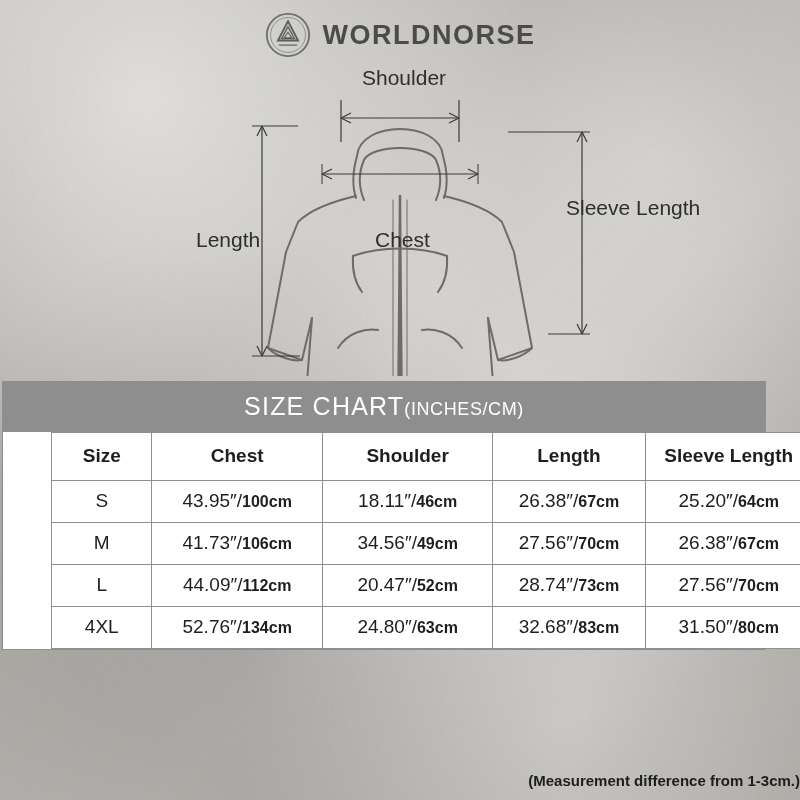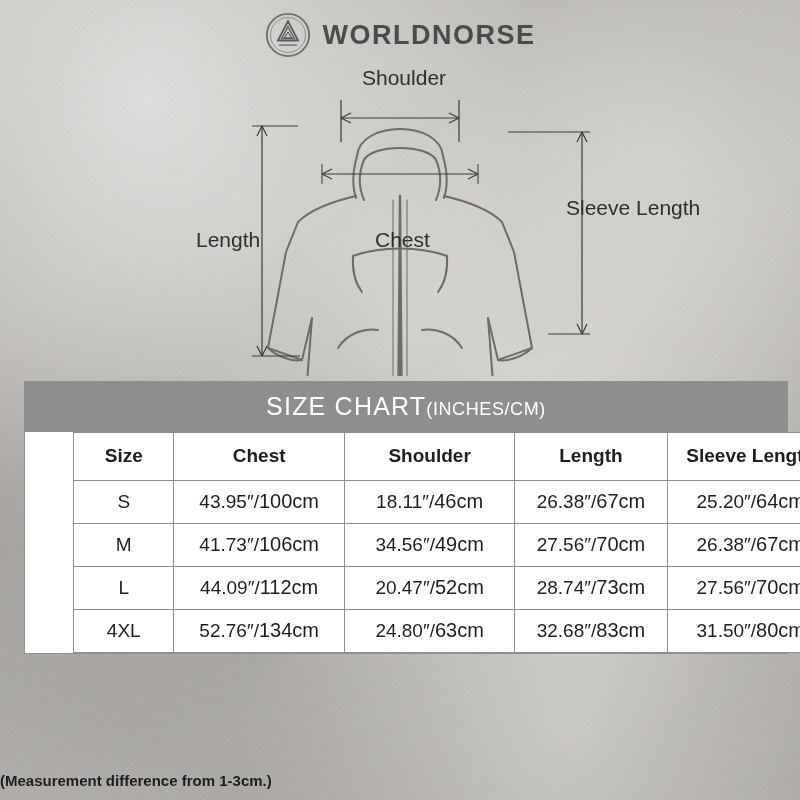--- a/index.html
+++ b/index.html
@@ -78,21 +78,21 @@
     white-space: nowrap;
   }
   #label-shoulder { left: 362px; top: 10px; }
   #label-sleeve   { left: 566px; top: 140px; }
   #label-length   { left: 196px; top: 172px; }
   #label-chest    { left: 375px; top: 172px; }
 
   
   .chart {
     position: absolute;
-    left: 24px;
+    left: 2px;
     top: 381px;
     width: 764px;
     border: 1px solid #8f8f8f;
     background: #ffffff;
     box-sizing: border-box;
   }
   .chart-title {
     background: #8e8e8e;
     color: #ffffff;
     text-align: center;
@@ -119,33 +119,33 @@
     font-size: 19px;
     font-weight: normal;
     padding: 9px 2px 10px;
     font-family: "Liberation Sans", sans-serif;
   }
   thead th {
     font-size: 19px;
     font-weight: bold;
     padding: 12px 2px 13px;
   }
-  td .cm { font-size: 20px; }
+  td .cm { font-size: 16px; font-weight: bold; }
   col.c-size { width: 13.2%; }
   col.c-chest { width: 22.4%; }
   col.c-shoulder { width: 22.4%; }
   col.c-length { width: 20.0%; }
   col.c-sleeve { width: 22.0%; }
 
   .footnote {
     position: absolute;
     left: 0;
     top: 772px;
     width: 800px;
-    text-align: left;
+    text-align: right;
     font-size: 15px;
     font-weight: bold;
     color: #1d1d1d;
   }
 </style>
 </head>
 <body>
 
 <div class="page">
   <div class="grain"></div>

